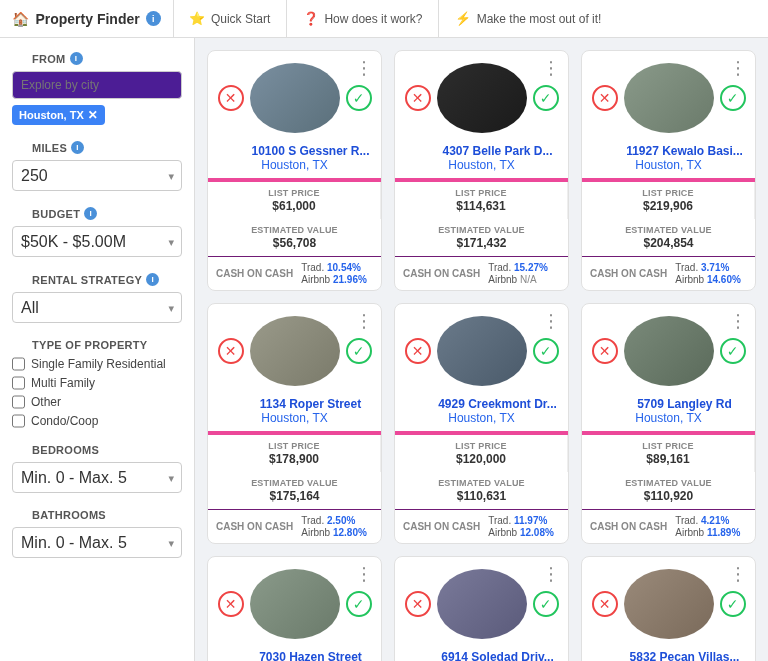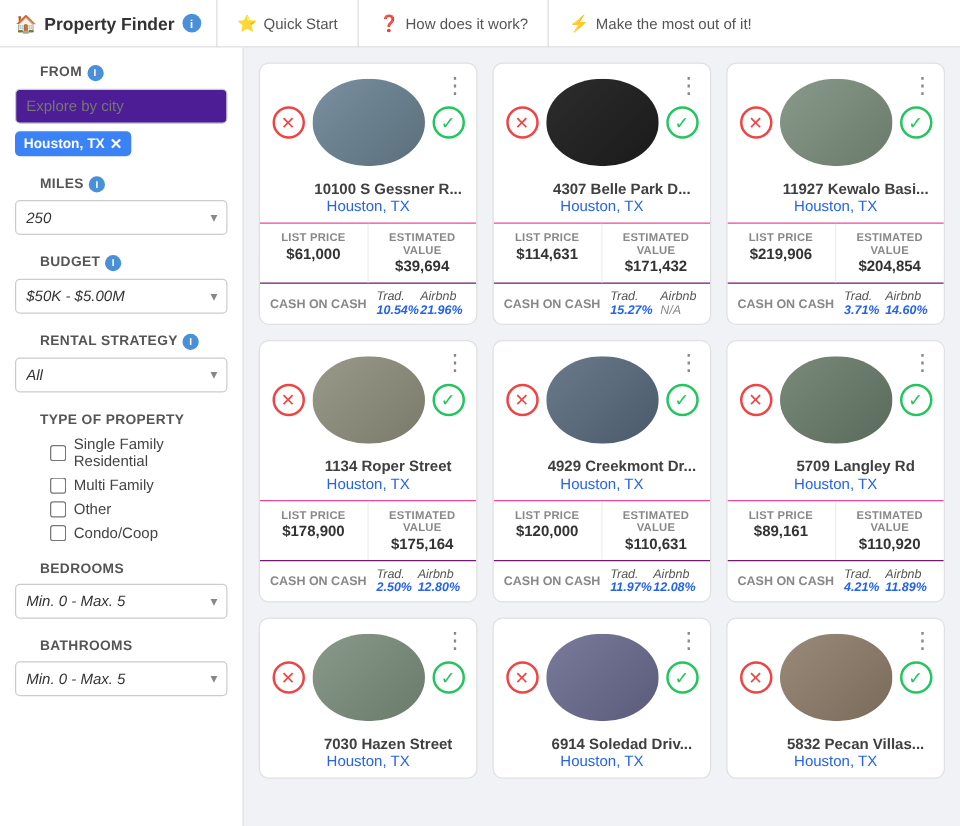--- a/index.html
+++ b/index.html
@@ -13,55 +13,55 @@
     .header-tabs { display: flex; gap: 0; flex: 1; }
     .header-tab { display: flex; align-items: center; gap: 5px; padding: 0 16px; height: 38px; border-left: 1px solid #ddd; font-size: 12px; color: #555; cursor: pointer; }
     .tab-icon { font-size: 13px; }
 
     
     .layout { display: flex; height: calc(100vh - 38px); overflow: hidden; }
 
     
     .sidebar { width: 195px; min-width: 195px; background: #fff; border-right: 1px solid #ddd; padding: 14px 12px; overflow-y: auto; }
     .sidebar-section { margin-bottom: 16px; }
-    .sidebar-label { font-size: 11px; font-weight: 700; color: #555; margin-bottom: 6px; display: flex; gap: 4px; text-transform: uppercase; letter-spacing: 0.3px; padding-left: 20px; }
+    .sidebar-label { font-size: 11px; font-weight: 700; color: #555; margin-bottom: 6px; display: flex; align-items: center; gap: 4px; text-transform: uppercase; letter-spacing: 0.3px; padding-left: 20px; }
     .sidebar-label .info-icon { display: inline-flex; align-items: center; justify-content: center; width: 13px; height: 13px; border-radius: 50%; background: #4a90d9; color: #fff; font-size: 8px; font-weight: bold; }
     .sidebar-input { width: 100%; border: 1px solid #ccc; border-radius: 4px; padding: 6px 8px; font-size: 12px; color: #888; background: #4c1d95; }
-    .sidebar-select { width: 100%; border: 1px solid #ccc; border-radius: 4px; padding: 6px 8px; font-size: 12px; color: #333; background: #fff; appearance: none; cursor: pointer; font-style: italic; }
+    .sidebar-select { width: 100%; border: 1px solid #ccc; border-radius: 4px; padding: 6px 8px; font-size: 16px; color: #333; background: #fff; appearance: none; cursor: pointer; }
     .select-wrapper { position: relative; }
     .select-wrapper::after { content: '▾'; position: absolute; right: 8px; top: 50%; transform: translateY(-50%); color: #888; font-size: 11px; pointer-events: none; }
     .tag { display: inline-flex; align-items: center; gap: 4px; background: #3b82f6; color: #fff; border-radius: 4px; padding: 3px 7px; font-size: 11px; font-weight: 600; margin-top: 6px; }
     .tag .tag-x { cursor: pointer; font-size: 12px; }
     .checkbox-group { display: flex; flex-direction: column; gap: 5px; }
-    .checkbox-item { display: flex; align-items: center; gap: 6px; font-size: 12px; color: #444; cursor: pointer; margin-left: 28px; }
+    .checkbox-item { display: flex; gap: 6px; font-size: 12px; color: #444; cursor: pointer; }
     .checkbox-item input { cursor: pointer; }
 
     
     .main { flex: 1; overflow-y: auto; padding: 12px; }
     .property-grid { display: grid; grid-template-columns: repeat(3, 1fr); gap: 12px; }
 
     
     .property-card { background: #fff; border-radius: 8px; border: 1px solid #e0e0e0; overflow: hidden; position: relative; }
     .card-menu { position: absolute; top: 8px; right: 8px; cursor: pointer; color: #888; font-size: 18px; line-height: 1; z-index: 2; }
     .card-images { display: flex; align-items: center; justify-content: center; gap: 0; padding: 12px 10px 6px; }
     .card-reject { display: flex; align-items: center; justify-content: center; width: 26px; height: 26px; border-radius: 50%; border: 2px solid #ef4444; color: #ef4444; font-size: 14px; cursor: pointer; flex-shrink: 0; }
     .card-photo { width: 90px; height: 70px; border-radius: 50%; overflow: hidden; background: #ccc; margin: 0 6px; flex-shrink: 0; }
     .card-photo-img { width: 100%; height: 100%; object-fit: cover; background: linear-gradient(135deg, #8a9bb0 0%, #6b7c8a 100%); display: flex; align-items: center; justify-content: center; color: #fff; font-size: 22px; }
     .card-accept { display: flex; align-items: center; justify-content: center; width: 26px; height: 26px; border-radius: 50%; border: 2px solid #22c55e; color: #22c55e; font-size: 14px; cursor: pointer; flex-shrink: 0; }
     .card-address { text-align: center; padding: 4px 8px 6px; }
-    .card-address a { color: #404040; font-size: 12px; font-weight: 600; text-decoration: none; margin-left: 32px; }
+    .card-address a { color: #1d4ed8; font-size: 12px; font-weight: 600; text-decoration: none; margin-left: 32px; }
     .card-address .city { color: #2563eb; font-size: 12px; display: block; }
-    .card-prices { display: grid; grid-template-columns: 1fr 1fr; border-top: 1px solid #ec4899; }
+    .card-prices { display: grid; grid-template-columns: 1fr; border-top: 4px solid #ec4899; }
     .price-cell { padding: 6px 8px; text-align: center; border-right: 1px solid #eee; }
     .price-cell:last-child { border-right: none; }
     .price-label { font-size: 9px; font-weight: 700; color: #888; text-transform: uppercase; letter-spacing: 0.2px; }
     .price-value { font-size: 12px; font-weight: 700; color: #333; margin-top: 1px; }
     .card-returns { border-top: 1px solid #701a75; padding: 5px 8px; display: flex; align-items: center; gap: 4px; }
     .returns-label { font-size: 10px; font-weight: 700; color: #888; text-transform: uppercase; flex-shrink: 0; }
-    .returns-values { display: flex; flex-direction: row; gap: 1px; margin-left: 4px; font-style: italic; }
+    .returns-values { display: flex; flex-direction: column; gap: 1px; margin-left: 4px; }
     .return-item { font-size: 10px; color: #555; }
     .return-item .return-pct { color: #2563eb; font-weight: 600; }
     .return-item .return-pct.na { color: #888; font-weight: 400; }
 
     
     .photo-1 { background: linear-gradient(135deg, #7a8fa0 0%, #5a6f7a 100%); }
     .photo-2 { background: linear-gradient(135deg, #2d2d2d 0%, #1a1a1a 100%); }
     .photo-3 { background: linear-gradient(135deg, #8a9a8a 0%, #6a7a6a 100%); }
     .photo-4 { background: linear-gradient(135deg, #9a9a8a 0%, #7a7a6a 100%); }
     .photo-5 { background: linear-gradient(135deg, #6a7a8a 0%, #4a5a6a 100%); }
@@ -216,21 +216,21 @@
       <span class="city">Houston, TX</span>
     </div>
 
     <div class="card-prices">
       <div class="price-cell">
         <div class="price-label">LIST PRICE</div>
         <div class="price-value">$61,000</div>
       </div>
       <div class="price-cell">
         <div class="price-label">ESTIMATED VALUE</div>
-        <div class="price-value">$39,694</div>
+        <div class="price-value">$56,708</div>
       </div>
     </div>
     <div class="card-returns">
       <span class="returns-label">CASH ON CASH</span>
       <div class="returns-values">
         <span class="return-item">Trad. <span class="return-pct">10.54%</span></span>
         <span class="return-item">Airbnb <span class="return-pct">21.96%</span></span>
       </div>
     </div>
 

